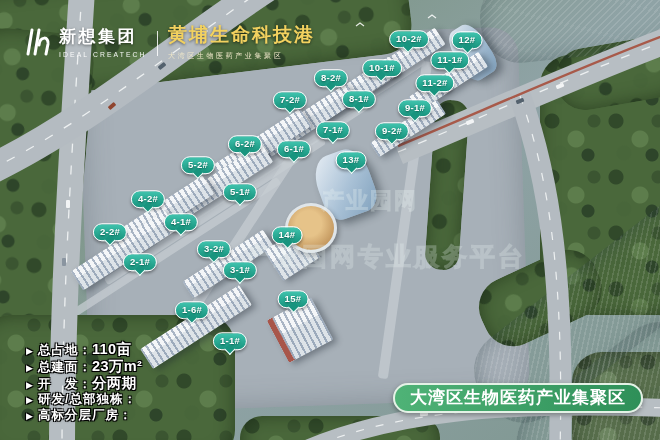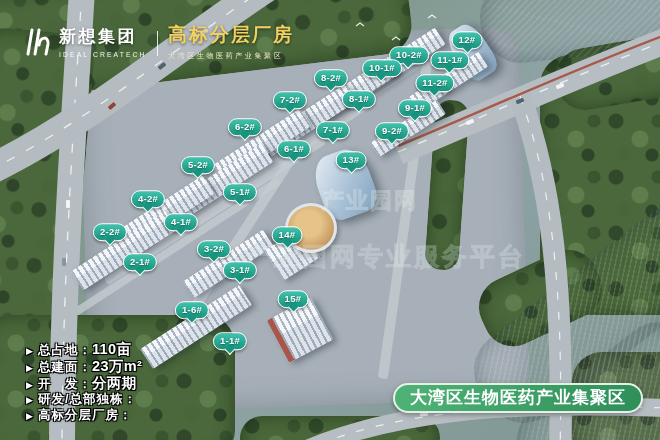--- a/index.html
+++ b/index.html
@@ -157,30 +157,30 @@
         <div class="b" style="left: 270px; top: 236px; width: 44px; height: 36px; transform: rotate(-33deg);"></div>
         <div class="b br" style="left: 275px; top: 306px; width: 50px; height: 48px; transform: rotate(-28deg);"></div>
       </div>
     <div class="plaza"></div>
   </div>
 
   <div class="wm wm-top">产业园网</div>
   <div class="wm wm-band">产业园网专业服务平台</div>
 
   <div id="labels">
-      <div class="pill" style="left: 409px; top: 39px; margin-top: 16px;">10-2#</div>
+      <div class="pill" style="left: 409px; top: 39px;">10-2#</div>
       <div class="pill" style="left: 467px; top: 34px; margin-top: 6px;">12#</div>
       <div class="pill" style="left: 450px; top: 60px;">11-1#</div>
       <div class="pill" style="left: 382px; top: 68px;">10-1#</div>
       <div class="pill" style="left: 331px; top: 78px;">8-2#</div>
       <div class="pill" style="left: 435px; top: 83px;">11-2#</div>
       <div class="pill" style="left: 290px; top: 100px;">7-2#</div>
       <div class="pill" style="left: 359px; top: 99px;">8-1#</div>
       <div class="pill" style="left: 415px; top: 108px;">9-1#</div>
-      <div class="pill" style="left: 245px; top: 127px;">6-2#</div>
+      <div class="pill" style="left: 245px; top: 144px;">6-2#</div>
       <div class="pill" style="left: 333px; top: 130px;">7-1#</div>
       <div class="pill" style="left: 392px; top: 131px;">9-2#</div>
       <div class="pill" style="left: 294px; top: 149px;">6-1#</div>
       <div class="pill" style="left: 351px; top: 160px;">13#</div>
       <div class="pill" style="left: 198px; top: 165px; text-align: center;">5-2#</div>
       <div class="pill" style="left: 240px; top: 192px;">5-1#</div>
       <div class="pill" style="left: 148px; top: 199px;">4-2#</div>
       <div class="pill" style="left: 181px; top: 222px;">4-1#</div>
       <div class="pill" style="left: 110px; top: 232px;">2-2#</div>
       <div class="pill" style="left: 287px; top: 235px;">14#</div>
@@ -197,21 +197,21 @@
       <path d="M6 28 L10 4"></path>
       <path d="M13 28 L17 4"></path>
       <path d="M17 19 C18 10 27 10 26 18 L24 28"></path>
     </svg>
     <div class="co">
       <div class="co-cn">新想集团</div>
       <div class="co-en">IDEAL CREATECH</div>
     </div>
     <div class="ldiv"></div>
     <div class="proj">
-      <div class="proj-t">高标分层厂房</div>
+      <div class="proj-t">黄埔生命科技港</div>
       <div class="proj-s">大湾区生物医药产业集聚区</div>
     </div>
   </header>
 
   <div id="stats">
       <div class="sline">
         <span class="sbul">▶</span>
         <span class="slbl">总占地：</span>
         <span class="sval">110亩</span>
       </div>

